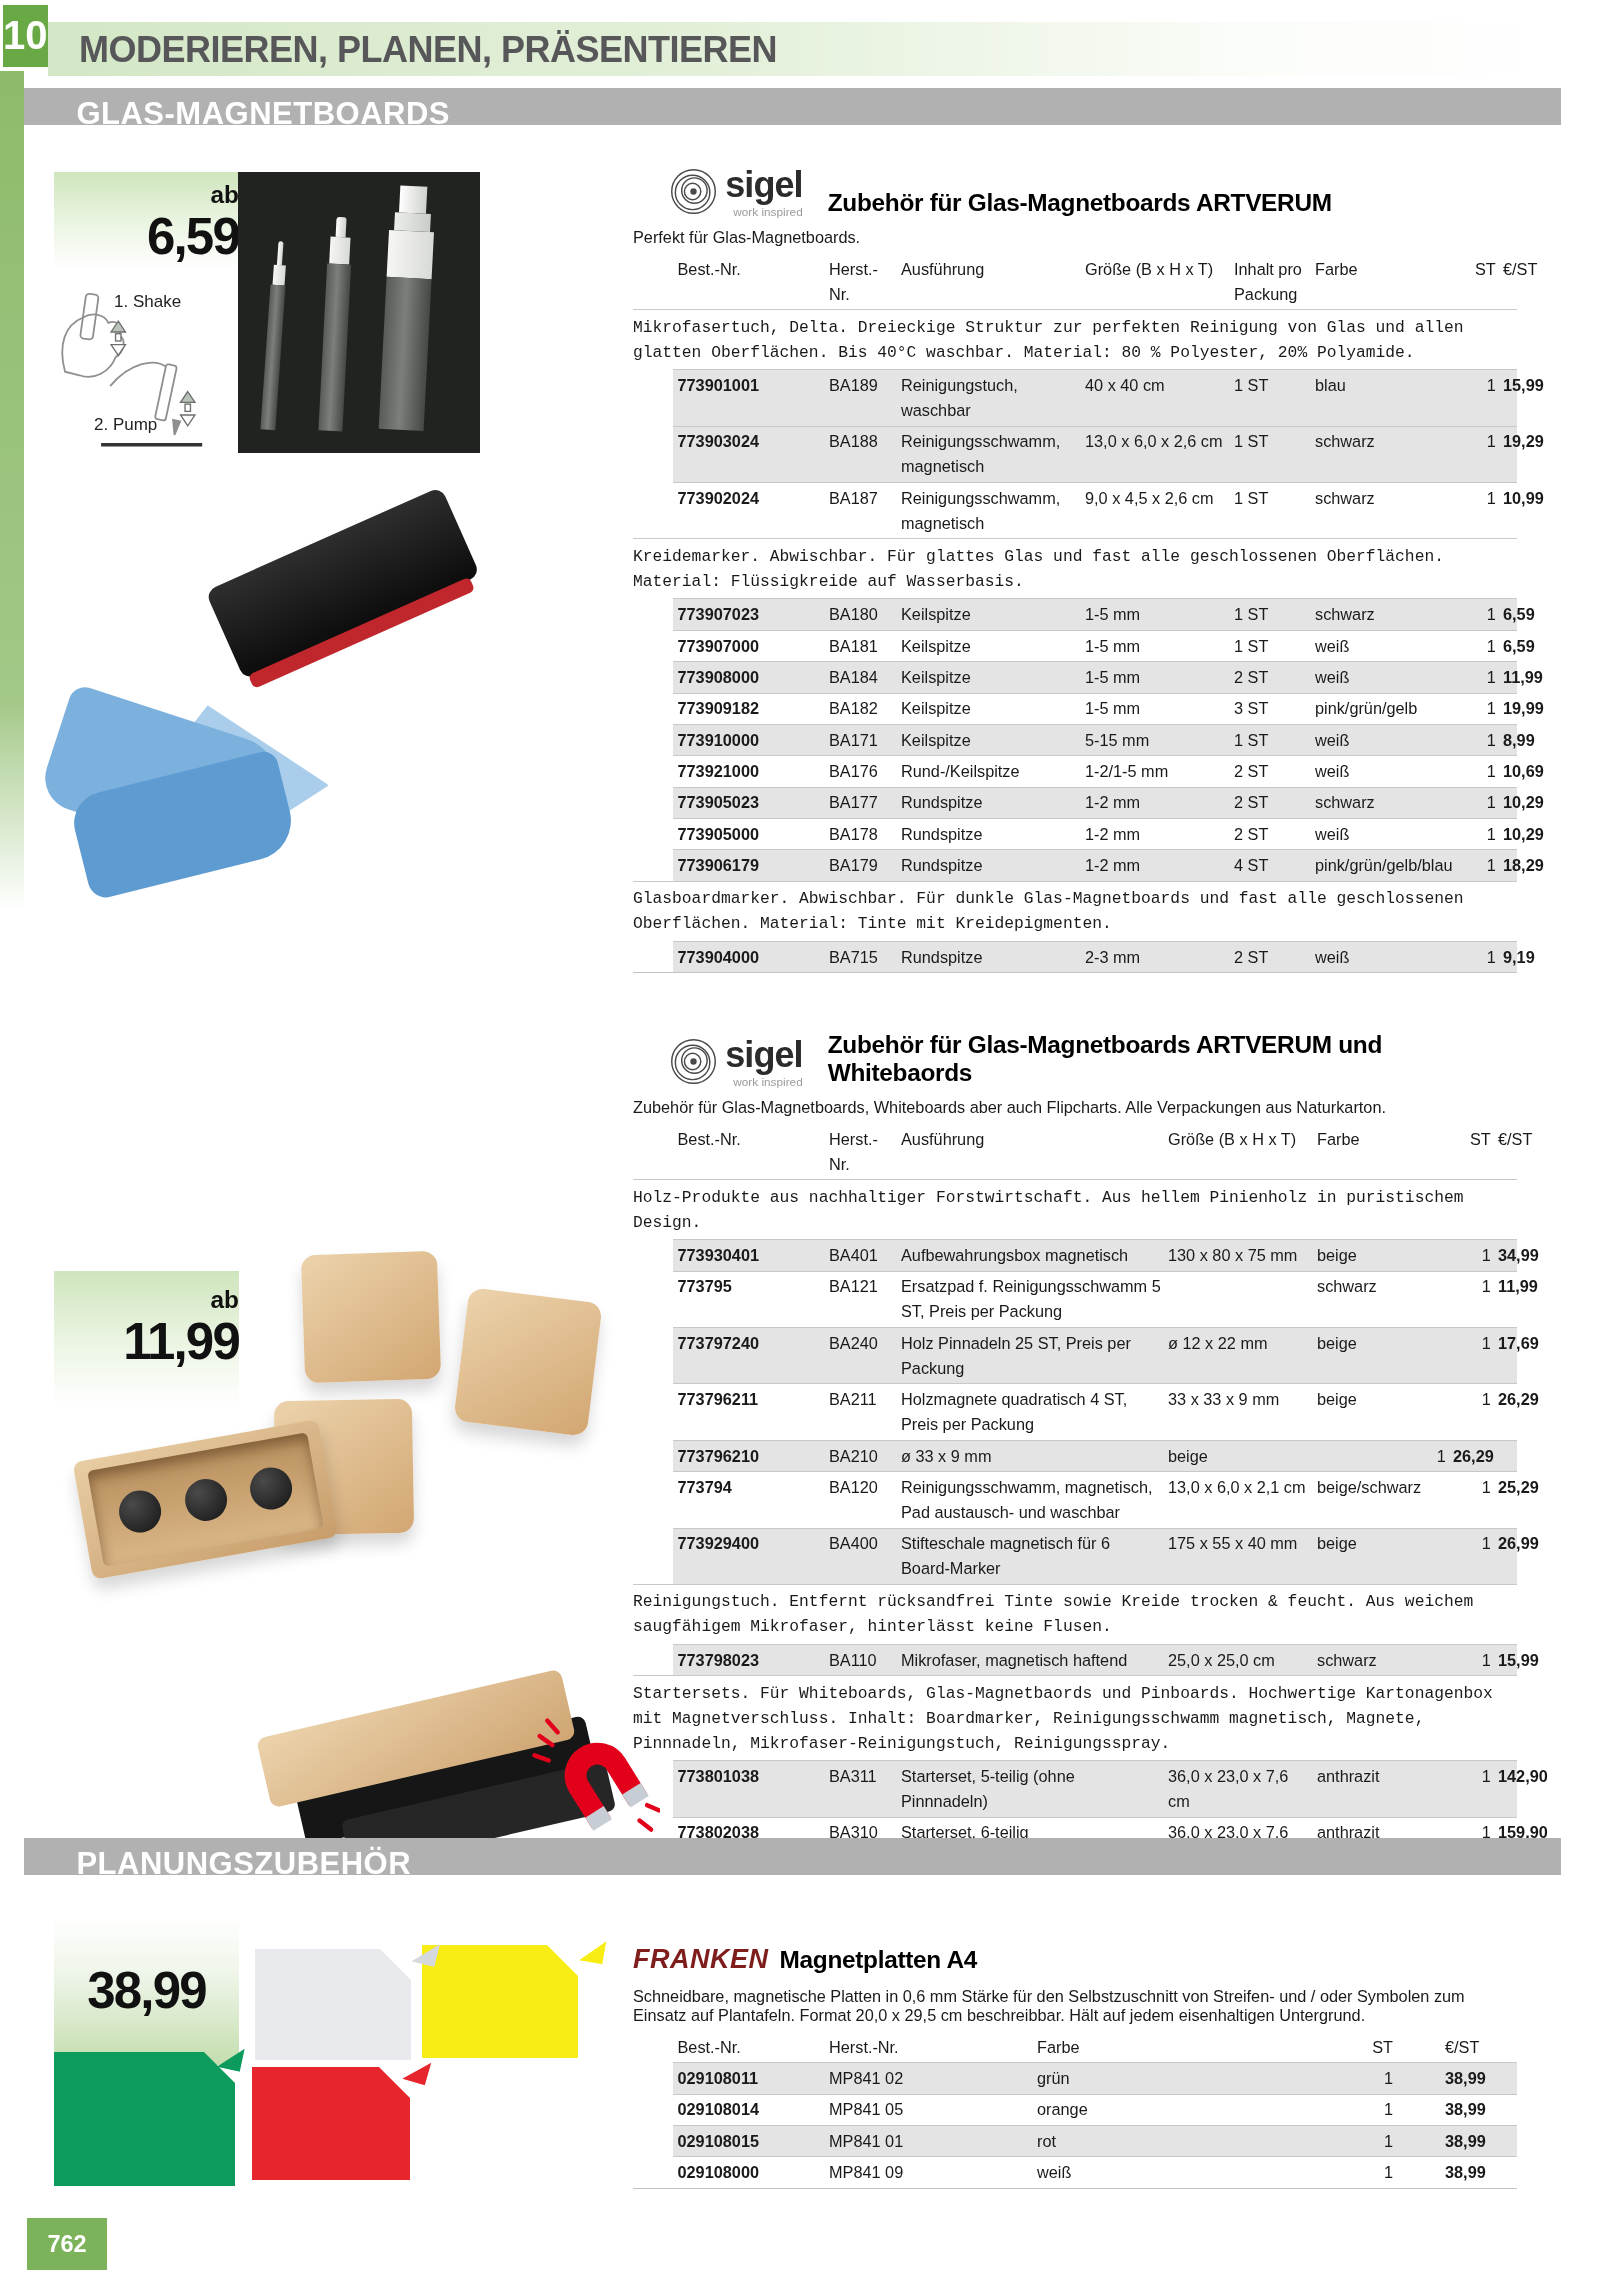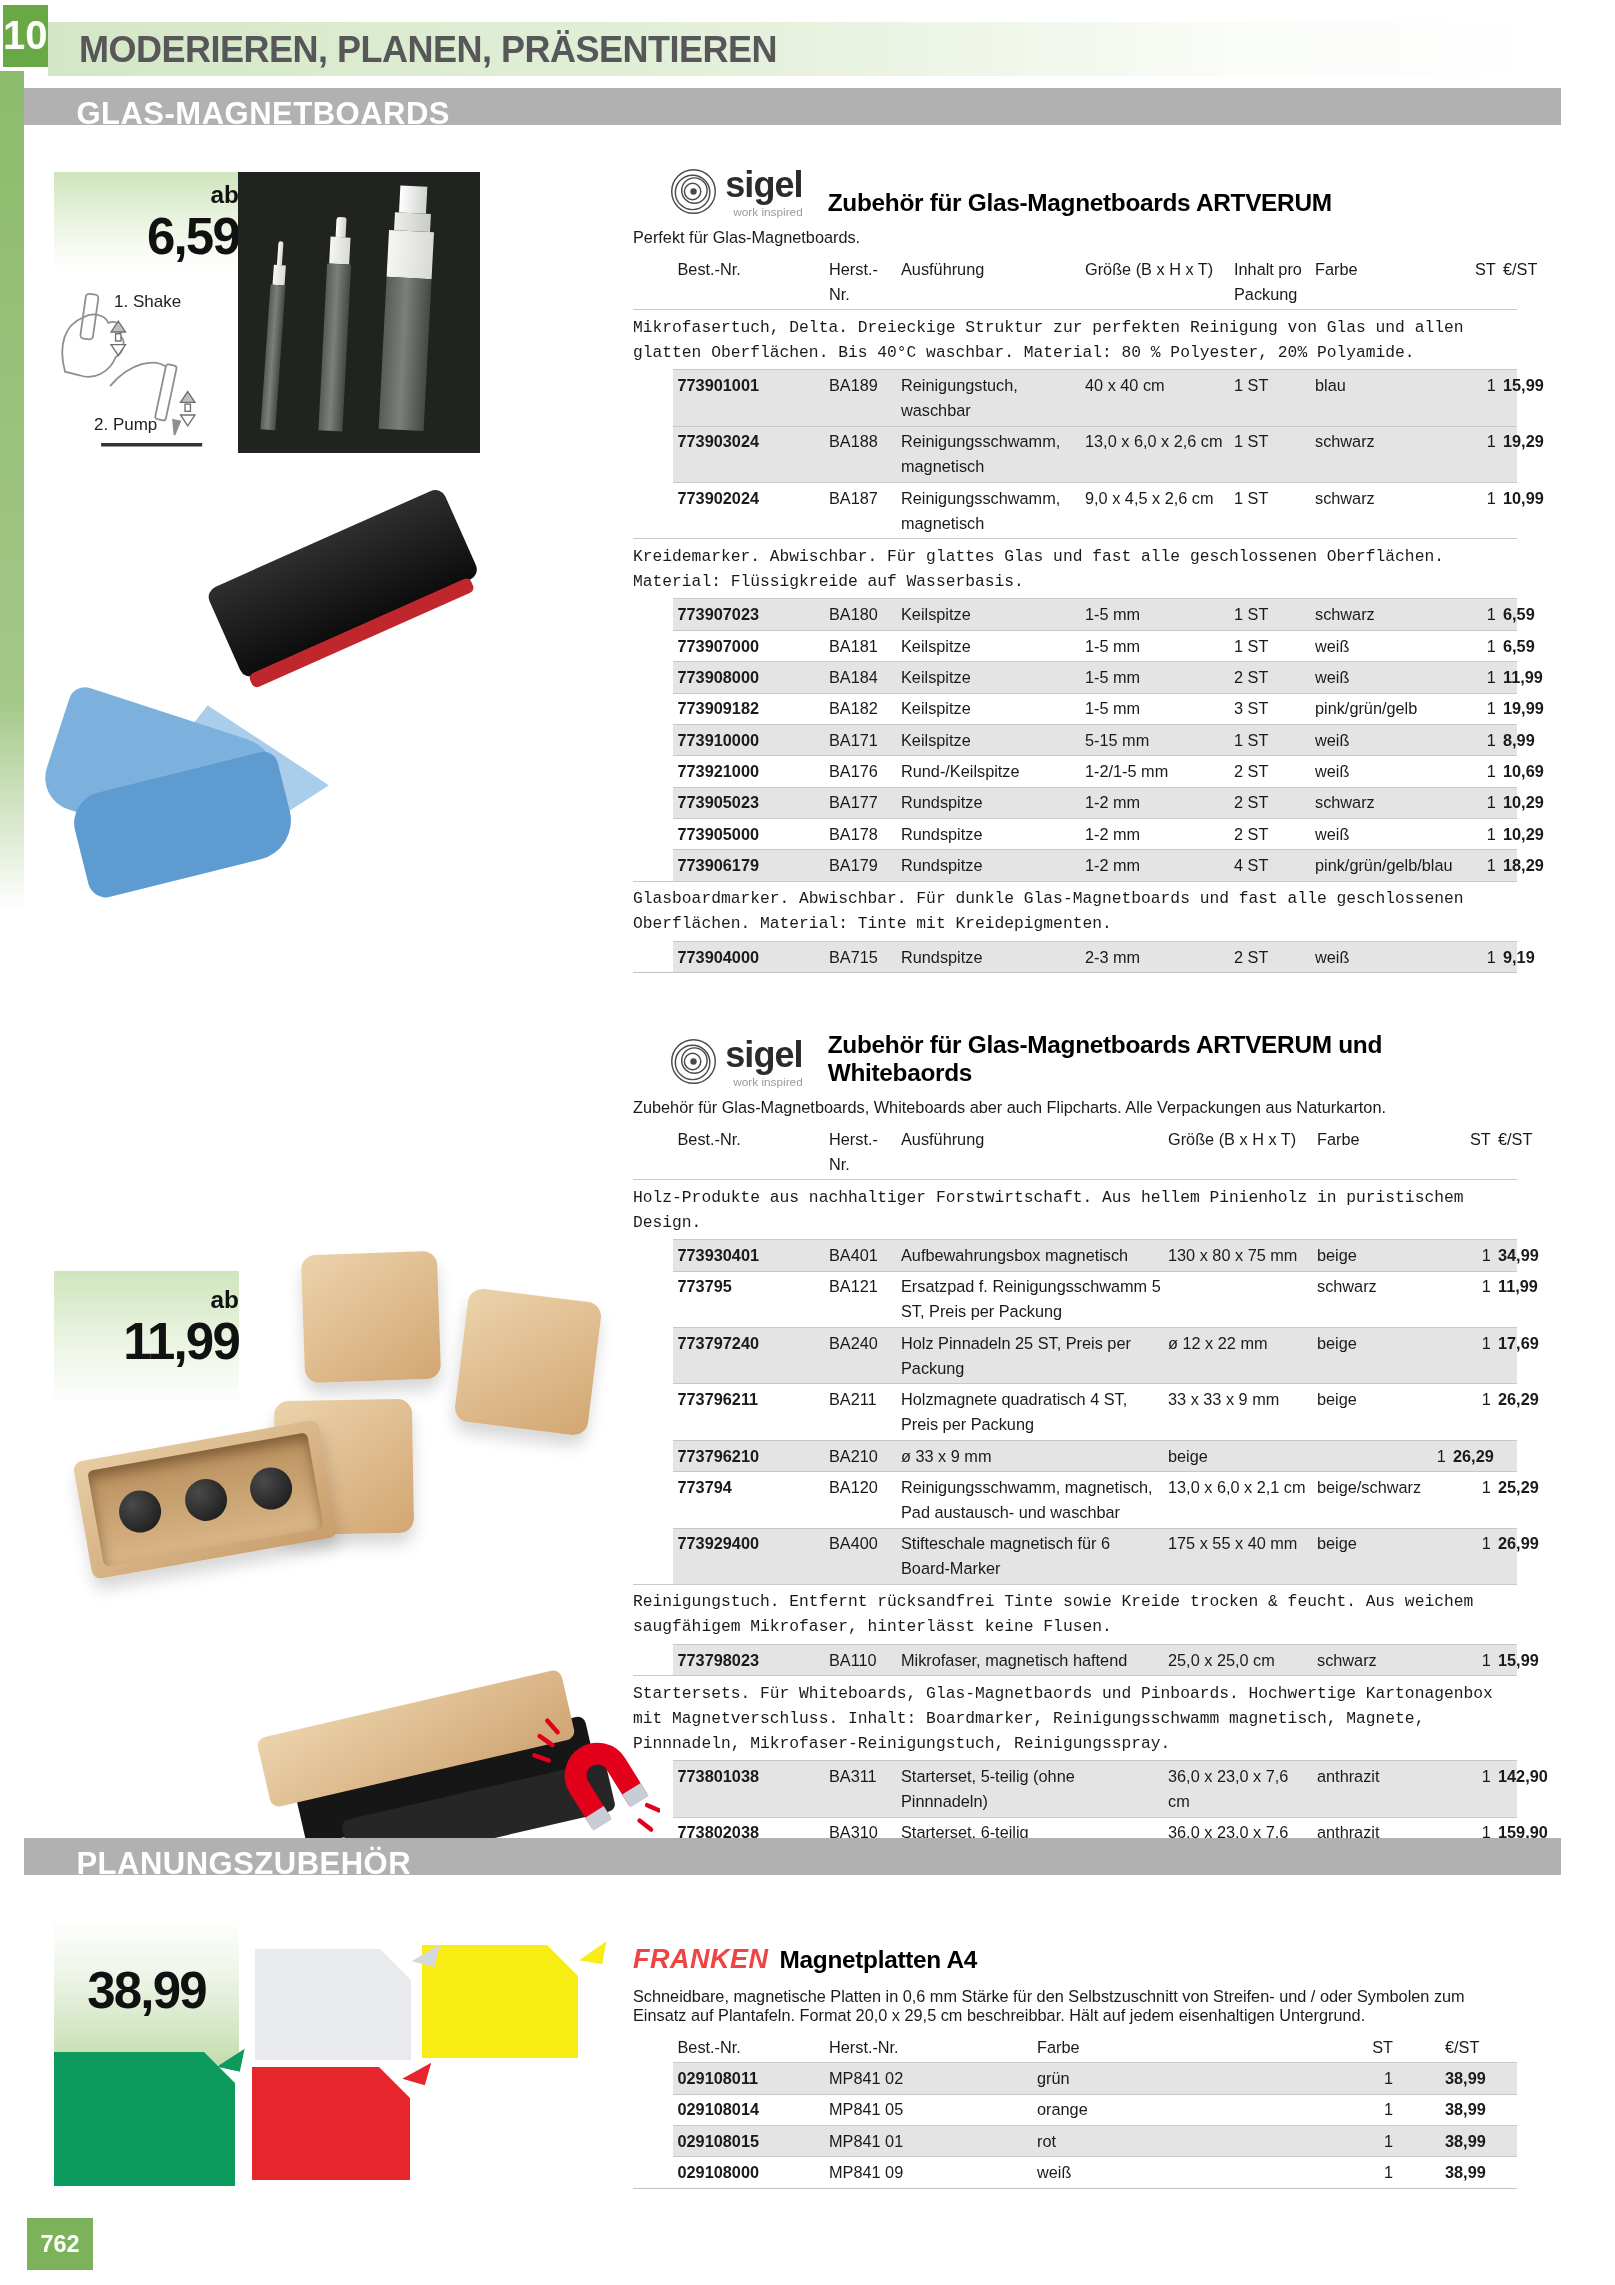--- a/index.html
+++ b/index.html
@@ -94,21 +94,21 @@
   .rblock{position:absolute;left:633px;width:884px;}
   .block1{top:167px;}
   .block2{top:1031px;}
   .block3{top:1945px;}
   .brand-row{display:flex;align-items:flex-end;}
   .sigel-logo{display:flex;align-items:flex-start;gap:7.2px;padding-left:36px;}
   .sigel-name{font-size:36px;font-weight:bold;color:#2b2b2b;letter-spacing:-0.9px;line-height:36px;display:block;}
   .sigel-tag{font-size:11.8px;color:#9a9a9a;display:block;text-align:right;margin-top:1.8px;}
   .block-title{font-size:24.4px;font-weight:bold;color:#000;margin:0 0 1.8px 25px;letter-spacing:-0.3px;}
   .block-subtitle{font-size:16.3px;margin:9px 0 7.2px 0;}
-  .franken{font-size:27px;font-weight:900;font-style:italic;color:#ef4444;letter-spacing:0.5px;line-height:29px;}
+  .franken{font-size:27px;font-weight:900;font-style:italic;color:#7f1d1d;letter-spacing:0.5px;line-height:29px;}
   .block3 .block-title{margin-left:11px;margin-bottom:0;}
   .block3 .block-subtitle{margin-top:12.7px;}
 
   
   .ptable{width:884px;border-bottom:0.9px solid #c3c3c3;font-size:16.3px;}
   .trow{display:grid;border-top:0.9px solid #c8c8c8;margin-left:40px;}
   .t1 .trow{grid-template-columns:156px 72px 184px 149px 81px 154px 34px 52px;}
   .t2 .trow{grid-template-columns:156px 72px 267px 149px 136px 45px 58px;}
   .t3 .trow{grid-template-columns:156px 208px 299px 109px 112px;}
   .thead{border-top:none;}
@@ -127,21 +127,21 @@
   .sheet-white{left:255px;top:1949px;width:156px;height:111px;background:#e8eaed;}
   .sheet-yellow{left:422px;top:1945px;width:156px;height:113px;background:#f7ec13;}
   .sheet-green{left:54px;top:2052px;width:181px;height:134px;background:#0c9b5d;}
   .sheet-red{left:252px;top:2067px;width:158px;height:113px;background:#e6262c;}
   .tri{position:absolute;width:23.5px;height:23.5px;clip-path:polygon(0 100%,100% 0,100% 100%);}
   .tri-white{left:414px;top:1941px;background:#d5d8dc;transform:rotate(14deg);}
   .tri-yellow{left:581px;top:1939px;background:#f7ec13;transform:rotate(10deg);}
   .tri-green{left:219px;top:2046px;background:#0c9b5d;transform:rotate(12deg);}
   .tri-red{left:405px;top:2059px;background:#e6262c;transform:rotate(16deg);}
 
-  .page-badge{position:absolute;left:27px;top:2218px;width:66px;height:52px;background:#7cb25a;
+  .page-badge{position:absolute;left:27px;top:2218px;width:80px;height:52px;background:#7cb25a;
               color:#fff;font-weight:bold;font-size:23.5px;display:flex;align-items:center;justify-content:center;}
 </style>
 </head>
 <body>
 
 <div class="page">
 
   <div class="chapter-box">
     <span>10</span>
   </div>

